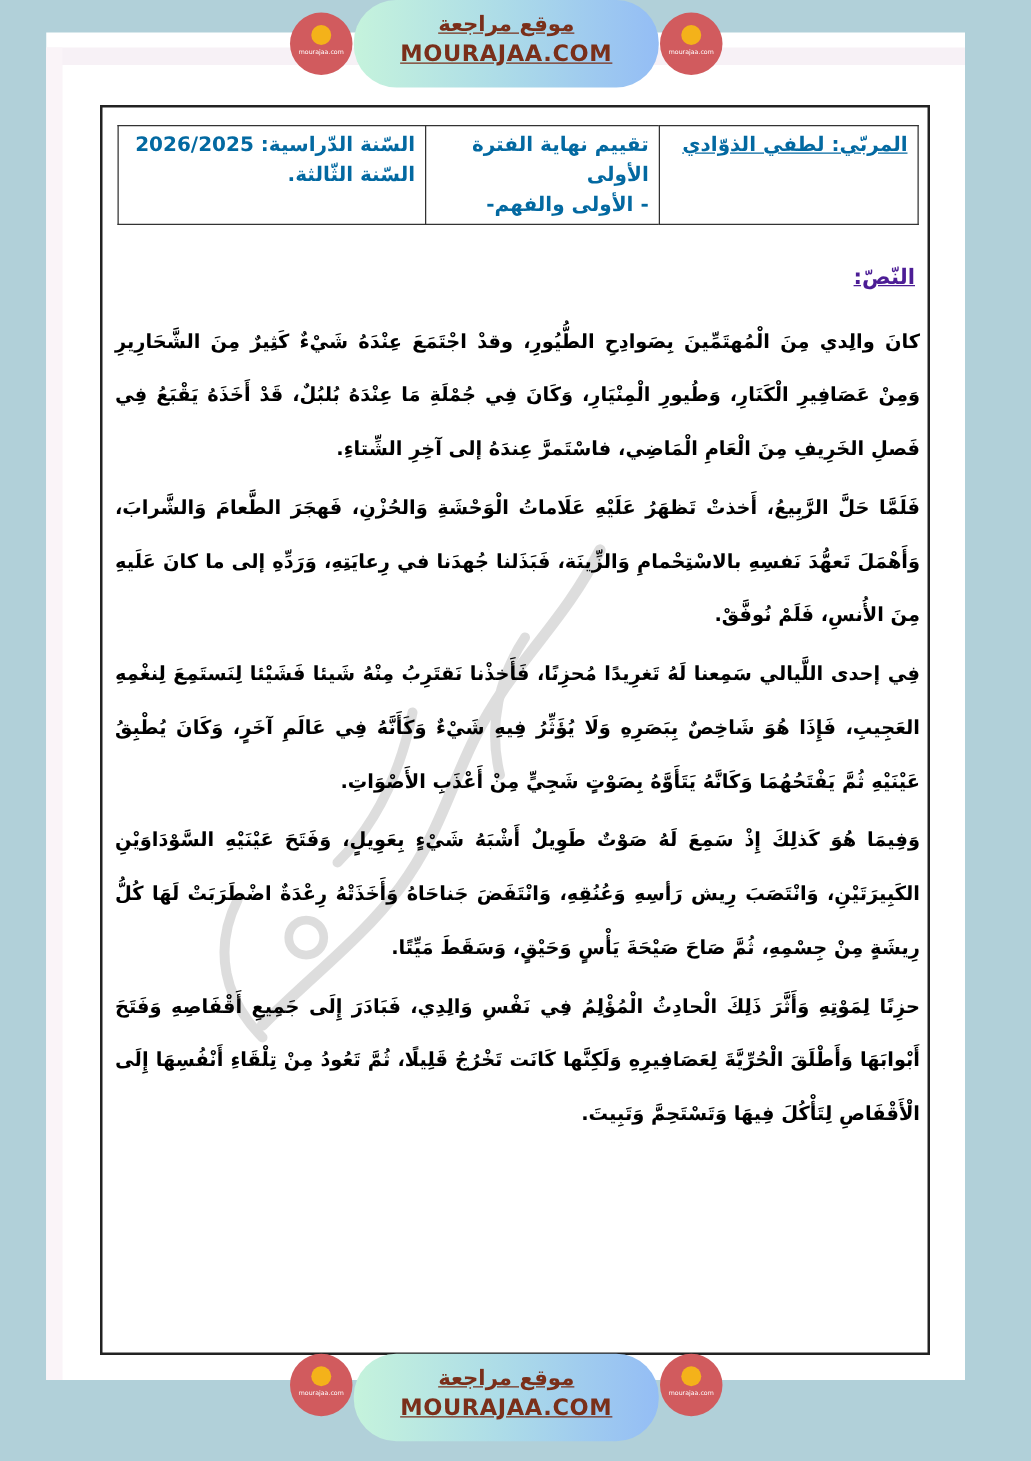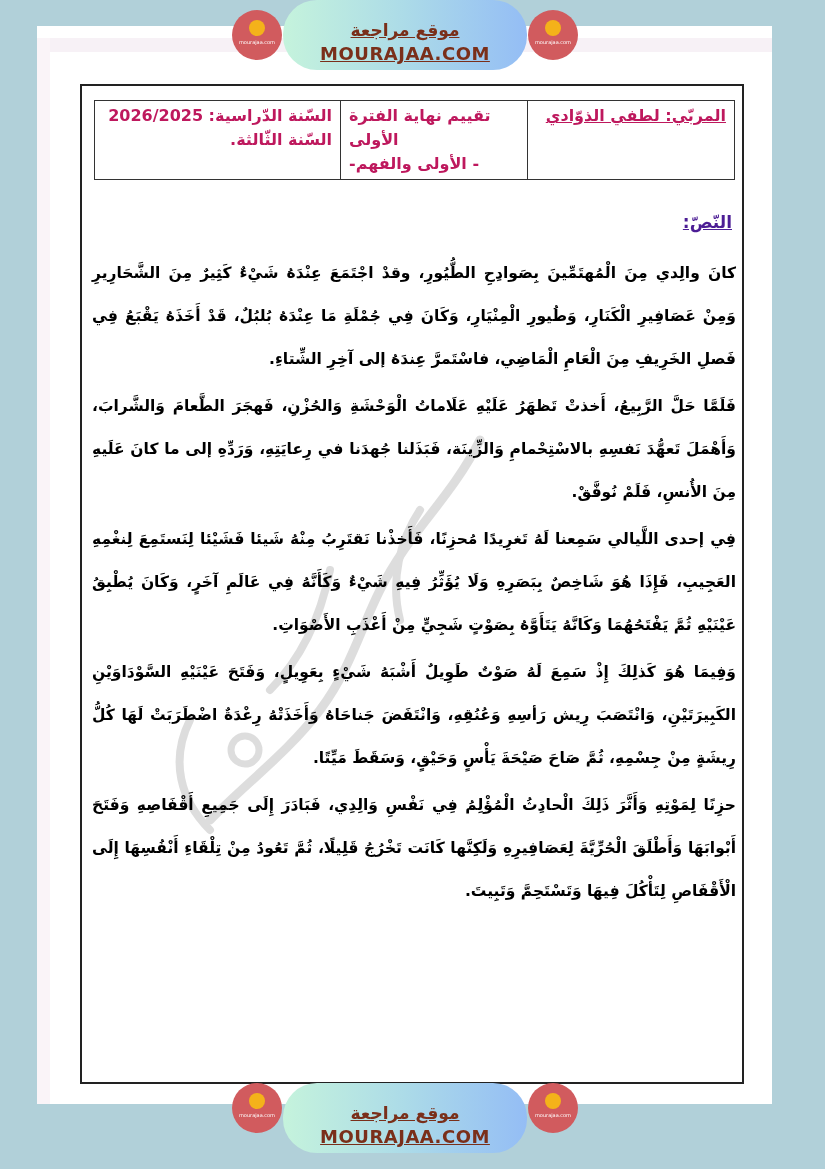--- a/index.html
+++ b/index.html
@@ -24,21 +24,21 @@
     position:absolute; left:80px; top:84px; width:664px; height:1000px;
     border:2px solid #222; box-sizing:border-box; background:#fff;
   }
   .header-table {
     position:absolute; left:94px; top:100px; width:641px; height:58px;
     border-collapse:collapse; direction:rtl;
   }
   .header-table td {
     border:1.5px solid #333; vertical-align:top; padding:3px 8px;
     font-family:"DejaVu Sans", sans-serif; font-weight:bold; font-size:16px;
-    color:#be185d; line-height:24px;
+    color:#0369a1; line-height:24px;
   }
   .col-teacher { width:190px;text-decoration:underline; }
   .col-title { width:170px; }
   .col-year { }
   .section-title {
     position:absolute; right:93px; top:212px;
     font-family:"DejaVu Sans", sans-serif; font-weight:bold; font-size:17px;
     text-decoration:underline; color:#4c1d95; direction:rtl;
   }
   .passage {
@@ -52,21 +52,21 @@
   }
   .watermark {
     position:absolute; left:150px; top:420px; width:420px; height:440px;
     pointer-events:none; opacity:0.28;
   }
   .banner {
     position:absolute; width:244px; height:70px; border-radius:34px;
     background:linear-gradient(90deg,#c5f3dc 0%,#acdbe8 50%,#94bdf5 100%);
     text-align:center; color:#7a2f1a; font-weight:bold;
   }
-  .banner .ar { display:block; font-size:17px; text-decoration:underline; margin-top:18px; line-height:24px; }
+  .banner .ar { display:block; font-size:17px; text-decoration:underline; margin-top:8px; line-height:24px; }
   .banner .en { display:block; font-size:18px; text-decoration:underline; font-family:"DejaVu Sans", sans-serif; line-height:24px; letter-spacing:0.5px;}
   .badge {
     position:absolute; width:50px; height:50px; border-radius:50%;
     background:#d15b5e; text-align:center;
   }
   .badge .logo {
     position:absolute; left:17px; top:10px; width:16px; height:16px;
     border-radius:50%; background:#f4b21a;
   }
   .badge .logo-txt {
@@ -81,21 +81,21 @@
 <div class="page-strip-left"></div>
 
 <div class="doc-border"></div>
 
 <table class="header-table">
   <tbody>
       <tr>
     <td class="col-teacher">
       <span>المربّي: لطفي الذوّادي</span>
     </td>
-    <td class="col-title" style="text-align:left;">
+    <td class="col-title" style="text-align:right;">
       <div>تقييم نهاية الفترة الأولى</div>
       <div>-  الأولى والفهم-</div>
     </td>
     <td class="col-year">
       <div>السّنة الدّراسية: 2026/2025</div>
       <div>السّنة الثّالثة.</div>
     </td>
   </tr>
 </tbody>
   </table>

